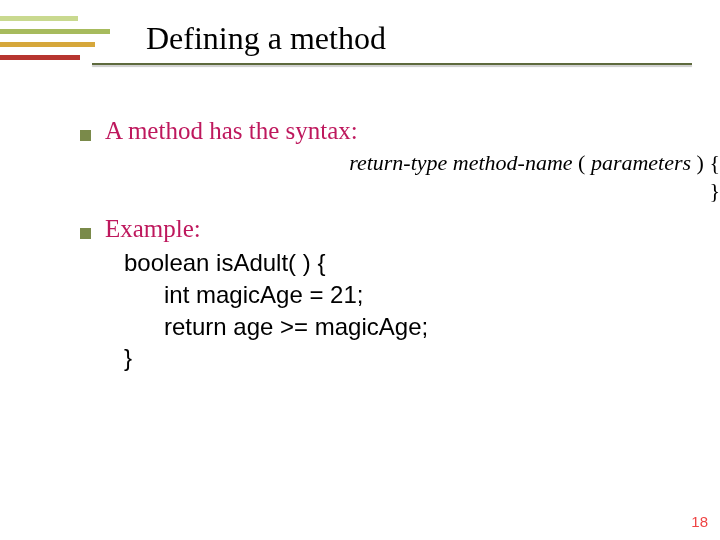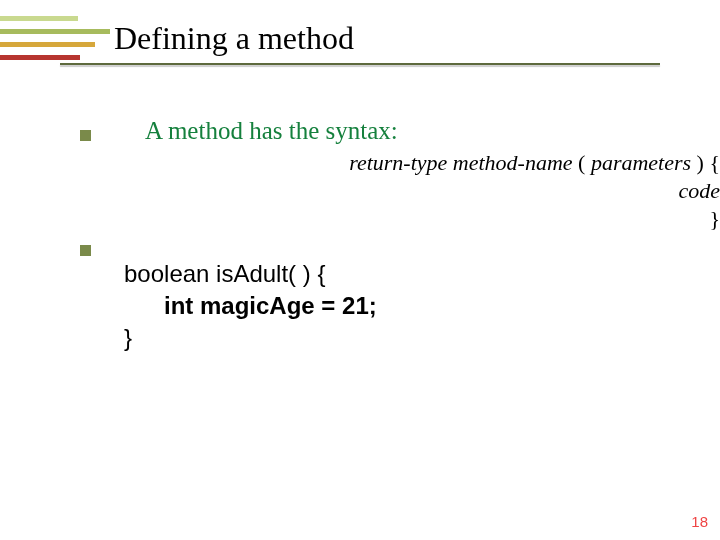--- a/index.html
+++ b/index.html
@@ -7,20 +7,21 @@
     width: 720px;
     height: 540px;
     background: #ffffff;
     font-family: "Times New Roman", Times, serif;
     position: relative;
     overflow: hidden;
   }
   .title-bar {
     position: relative;
     padding-top: 16px;
+    padding-left: 32px;
   }
   .stripes {
     position: absolute;
     left: 0;
     top: 16px;
     width: 110px;
     height: 44px;
     display: flex;
     flex-direction: column;
     justify-content: space-between;
@@ -58,41 +59,40 @@
     height: 11px;
     background: #7a8a4a;
     display: inline-block;
     margin-right: 14px;
     position: relative;
     top: 2px;
     flex-shrink: 0;
   }
   .point-text {
     font-size: 25px;
-    color: #15803d;
-    margin-left: 40px;
+    color: #be185d;
   }
   .syntax-block {
     margin-left: 68px;
     margin-top: 2px;
     margin-bottom: 10px;
     font-size: 22px;
     line-height: 1.28;
     text-align: right;
   }
   .syntax-block .italic { font-style: italic; }
   .syntax-block .indent { margin-left: 40px; }
   .example-block {
     margin-left: 44px;
     margin-top: 2px;
     font-family: Verdana, Geneva, sans-serif;
     font-size: 24px;
     line-height: 1.32;
   }
-  .example-block .indent { margin-left: 40px; font-weight: bold; }
+  .example-block .indent { margin-left: 40px; }
   .page-num {
     position: absolute;
     right: 12px;
     bottom: 10px;
     font-family: Arial, sans-serif;
     font-size: 15px;
     color: #ef4444;
   }
 </style>
 </head>
@@ -113,29 +113,30 @@
 
   <div class="bullet-row">
     <span class="bullet"></span>
     <span class="point-text">A method has the syntax:</span>
   </div>
 
   <div class="syntax-block">
     <div>
       <span class="italic">return-type  method-name</span><span> ( </span><span class="italic">parameters</span><span> ) {</span>
     </div>
-    <div class="indent italic">code</div>
     <div>}</div>
   </div>
 
   <div class="bullet-row">
     <span class="bullet"></span>
+    <span class="point-text">Example:</span>
   </div>
 
   <div class="example-block">
     <div>boolean isAdult( ) {</div>
     <div class="indent">int magicAge = 21;</div>
+    <div class="indent">return age &gt;= magicAge;</div>
     <div>}</div>
   </div>
 
 </div>
 
 <div class="page-num">18</div>
 
 </body></html>

